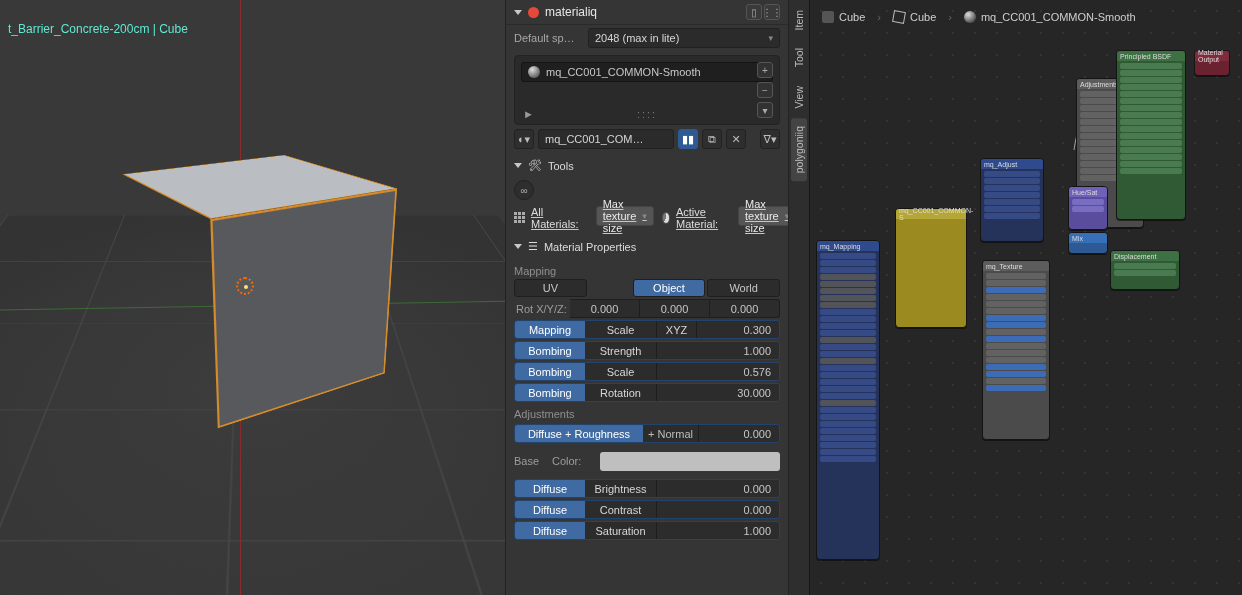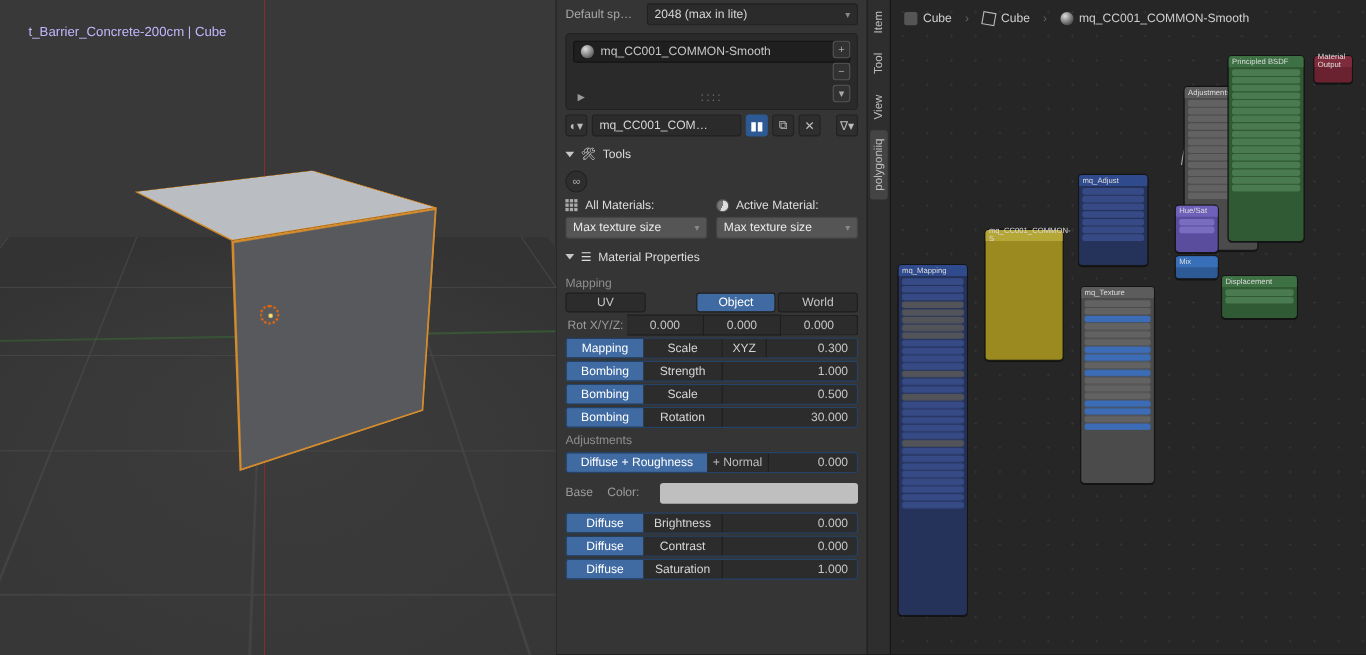--- a/index.html
+++ b/index.html
@@ -1,21 +1,21 @@
 <!DOCTYPE html>
 <html><head>
 <meta charset="utf-8">
 <style>
   * { box-sizing: border-box; margin: 0; padding: 0; font-family: -apple-system, "Segoe UI", Arial, sans-serif; }
   html, body { width: 1242px; height: 595px; background:#1b1b1b; color:#c7c7c7; font-size:11px; overflow:hidden; }
   .app { display:flex; width:100%; height:100%; }
 
   
   .viewport { position:relative; width:505px; flex:0 0 505px; background:#393939; overflow:hidden; }
-  .vp-header { position:absolute; top:14px; left:20px; color:#c4b5fd; font-size:12px; height:30px; display:flex; align-items:center; padding:0 6px; border-radius:4px; }
+  .vp-header { position:absolute; top:14px; left:2px; color:#5eead4; font-size:12px; height:30px; display:flex; align-items:center; padding:0 6px; border-radius:4px; }
   .floor { position:absolute; inset:0;
     background:
       linear-gradient(#474747 1px, transparent 1px) 0 0/120px 120px,
       linear-gradient(90deg,#474747 1px, transparent 1px) 0 0/120px 120px,
       radial-gradient(ellipse at 50% 55%, #3d3d3d 0%, #323232 75%);
     transform: perspective(800px) rotateX(60deg) translateY(90px) scale(1.4);
     transform-origin: 50% 60%;
     opacity:.9;
   }
   
@@ -64,21 +64,21 @@
   .iconbtn { width:20px; height:20px; border:1px solid #222; border-radius:3px; background:#2e2e2e; display:flex; align-items:center; justify-content:center; color:#bbb; font-size:11px;}
   .iconbtn.on { background:#2d5a95; color:#fff; border-color:#2d5a95;}
 
   .section-hdr { display:flex; align-items:center; gap:6px; padding:6px 8px; color:#dcdcdc;}
   .section-hdr .disc { transform:none;}
   .replace-row { display:flex; gap:6px; padding:2px 8px; }
   .linkcircle { width:20px; height:20px; border:1px solid #222; border-radius:10px; background:#2e2e2e; display:flex; align-items:center; justify-content:center; color:#aaa; font-size:10px;}
   .replace-btn { flex:1; height:22px; display:flex; align-items:center; justify-content:center; border-radius:3px; color:#e2e2e2;
                  background:linear-gradient(#6b6b6b,#565656); border:1px solid #444;}
   .two-col { display:flex; gap:8px; padding:4px 8px; }
-  .col { flex:1; display:flex; flex-direction:column; gap:4px; }
+  .col { flex:1; display:flex; flex-direction:row; gap:16px;text-decoration:underline; }
   .col-lbl { display:flex; align-items:center; gap:6px; color:#ddd;}
   .grid-ico { width:12px; height:12px; display:grid; grid-template-columns:repeat(3,3px); grid-template-rows:repeat(3,3px); gap:1px;}
   .grid-ico span{background:#aaa;}
   .pie-ico { width:12px; height:12px; border-radius:50%; background:conic-gradient(#ddd 0 210deg,#777 210deg 360deg); border:1px solid #555;}
   .dropdown { height:20px; border-radius:3px; background:#555; color:#eaeaea; display:flex; align-items:center; justify-content:space-between; padding:0 6px; border:1px solid #444;}
 
   .subhead { padding:6px 8px 2px; color:#8f8f8f; font-size:11px;}
   .tri { display:flex; gap:2px; padding:0 8px; }
   .tri .seg { flex:1; height:18px; background:#2c2c2c; border:1px solid #1e1e1e; display:flex; align-items:center; justify-content:center; border-radius:3px;}
   .tri .seg.active { background:#3f6aa2; color:#fff;margin-left:44px;}
@@ -138,20 +138,29 @@
       <div class="cube">
         <div class="face top"></div>
         <div class="face front"></div>
         <div class="face right"></div>
       </div>
     </div>
     <div class="origin"></div>
   </div>
 
   <div class="panel">
+    <div class="hdr">
+      <span class="disc"></span>
+      <span class="dot-red"></span>
+      <span class="hdr-title">materialiq</span>
+      <div class="hdr-ico">
+        <div class="sq">▯</div>
+        <div class="sq">⋮⋮</div>
+      </div>
+    </div>
 
     <div class="row">
       <div class="label-col">Default sp…</div>
       <div class="select">
         <span>2048 (max in lite)</span>
           <span class="chev">▾</span>
       </div>
     </div>
 
     <div class="matslot">
@@ -248,21 +257,21 @@
           <div class="val">0.300</div>
         </div>
       <div class="bluerow">
           <div class="bl">Bombing</div>
           <div class="bl2">Strength</div>
           <div class="val">1.000</div>
         </div>
       <div class="bluerow">
           <div class="bl">Bombing</div>
           <div class="bl2">Scale</div>
-          <div class="val">0.500</div>
+          <div class="val">0.576</div>
         </div>
       <div class="bluerow">
           <div class="bl">Bombing</div>
           <div class="bl2">Rotation</div>
           <div class="val">30.000</div>
         </div>
 
       <div class="subhead">Adjustments</div>
       <div class="bluerow">
           <div class="bl" style="width:128px">Diffuse + Roughness</div>

